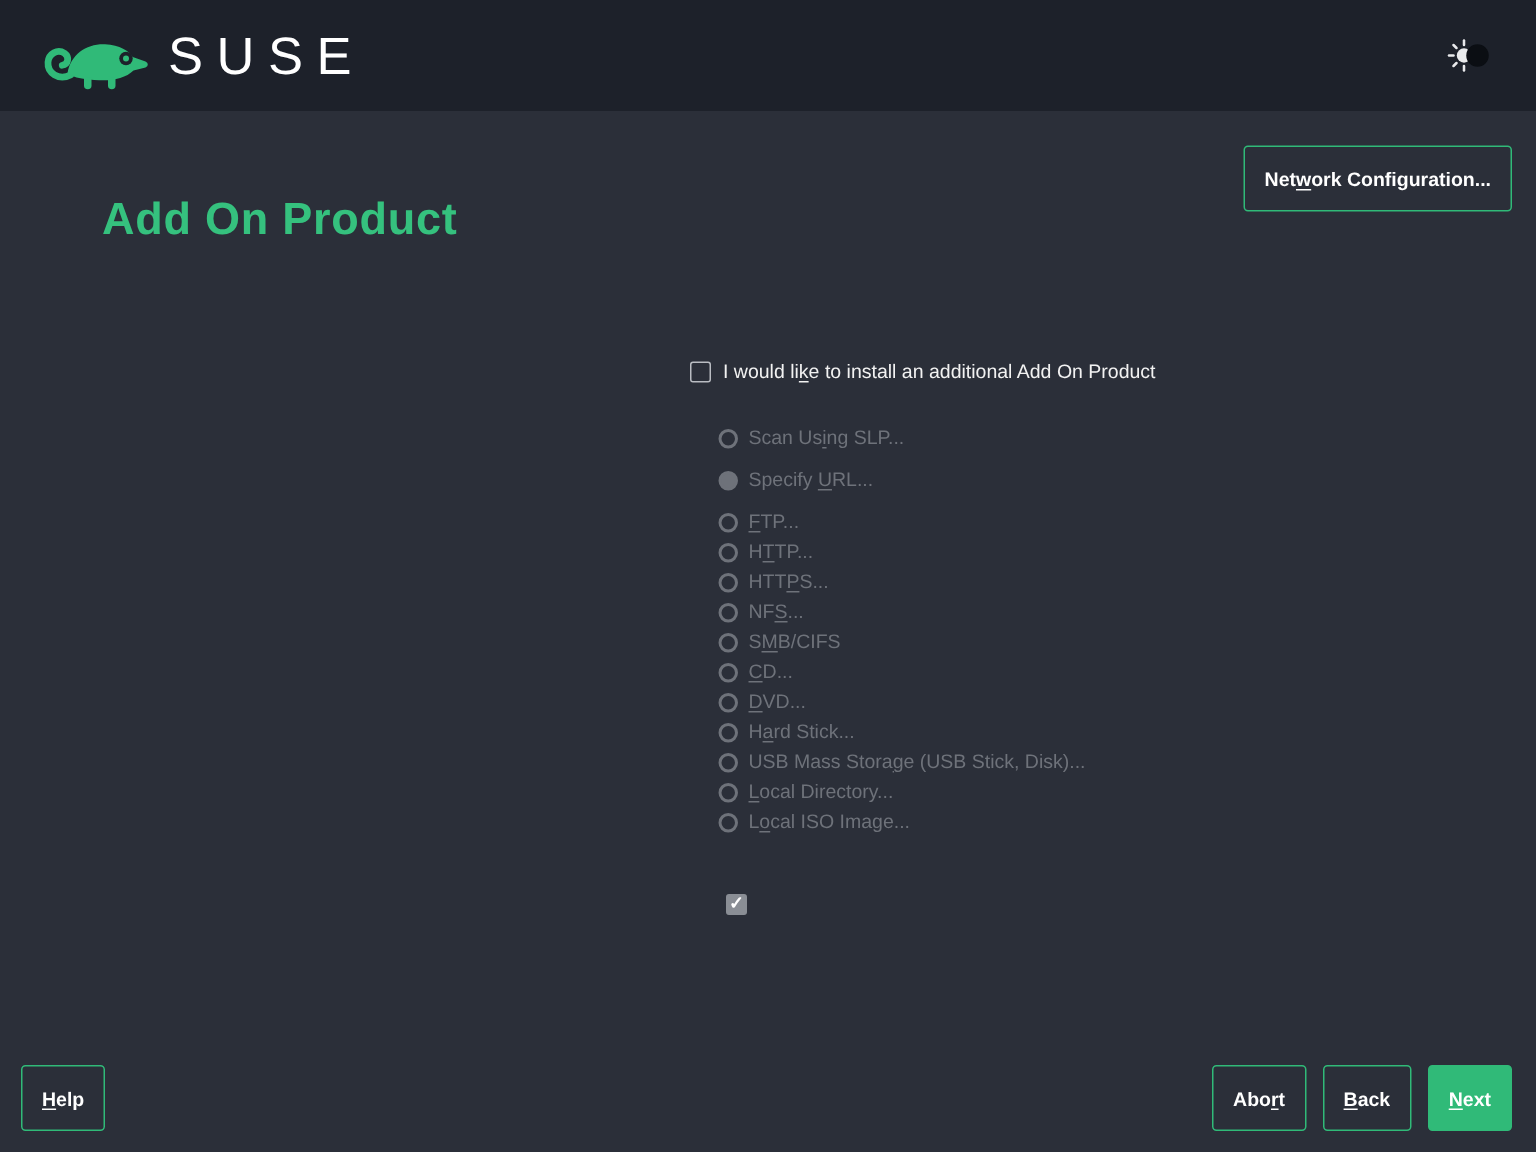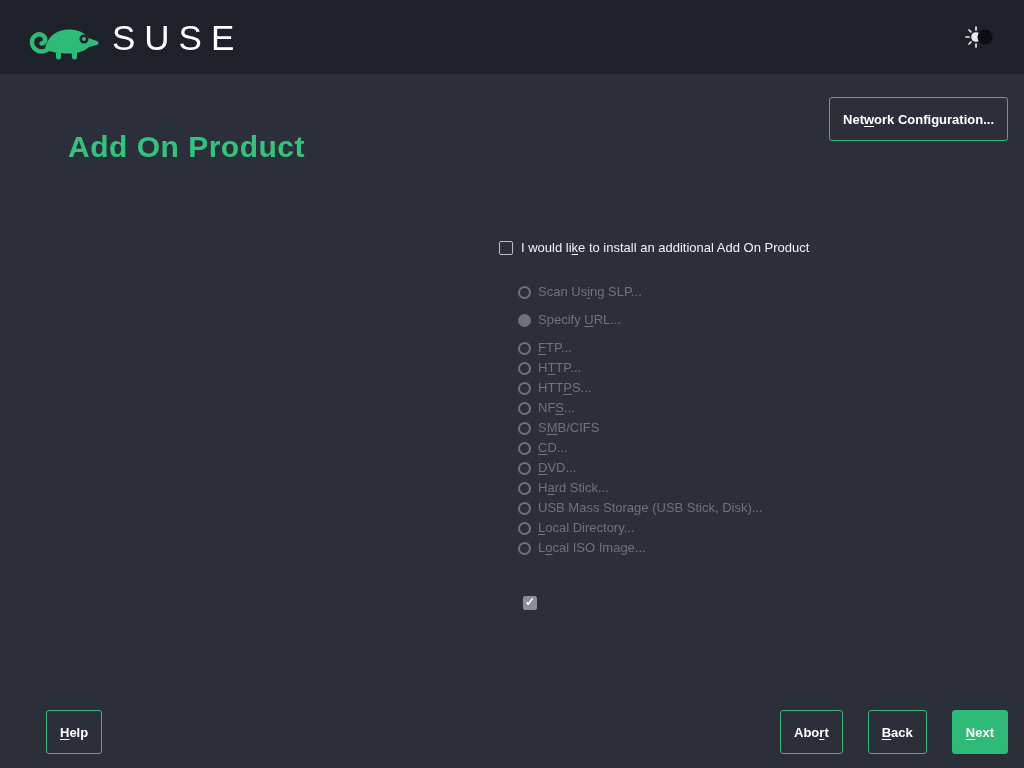--- a/index.html
+++ b/index.html
@@ -50,21 +50,21 @@
     display: inline-flex; align-items: center; justify-content: center;
     height: 44px; padding: 0 13px;
     background: transparent;
     border: 1px solid var(--accent); border-radius: 3px;
     color: #ffffff; font-weight: bold; font-size: 13px;
     font-family: inherit; white-space: nowrap; cursor: default;
   }
   .btn.primary { background: var(--accent); }
 
   
-  .form { position: absolute; left: 499px; top: 239px; }
+  .form { position: absolute; left: 460px; top: 239px; }
   .check-row { display: flex; align-items: center; font-size: 13px; height: 17px; }
   .checkbox {
     width: 14px; height: 14px; flex: none;
     border: 1px solid var(--checkbox-border); border-radius: 2px;
     margin-right: 8px; position: relative;
   }
   .checkbox.checked {
     background: var(--checkbox-checked-bg);
     border-color: var(--checkbox-checked-bg);
   }
@@ -86,23 +86,23 @@
   }
   .radio-row.selected .radio { background: var(--disabled); }
 
   .download-row { margin: 39px 0 0 24px; color: var(--disabled); }
 
   u { text-decoration: underline; text-underline-offset: 2px; }
 
   
   .footer {
     position: absolute; left: 14px; right: 16px; bottom: 14px;
-    display: flex; align-items: center; margin-left: 32px;
-  }
-  .footer-right { margin-left: auto; display: flex; gap: 25px; }
+    display: flex; align-items: center;
+  }
+  .footer-right { margin-left: auto; display: flex; gap: 11px; }
 </style>
 </head>
 <body>
 
 <header class="topbar">
   <div class="brand">
     <svg width="74" height="46" viewBox="0 0 148 92" aria-hidden="true">
       <path d="M38 72 C 22 80, 7 69, 8 55 C 9 43, 21 37, 30 43 C 37 48, 35 58, 27 59" fill="none" stroke="var(--accent)" stroke-width="9" stroke-linecap="round"></path>
       <path d="M34 70 C 38 44, 60 30, 84 31 C 104 32, 116 40, 121 48 L 138 54 C 142 56, 142 60, 138 62 L 122 66 C 112 76, 94 80, 76 79 C 58 78, 42 76, 34 70 Z" fill="var(--accent)"></path>
       <path d="M56 74 l 0 12 a 5 5 0 0 0 10 0 l 0 -10 z" fill="var(--accent)"></path>

